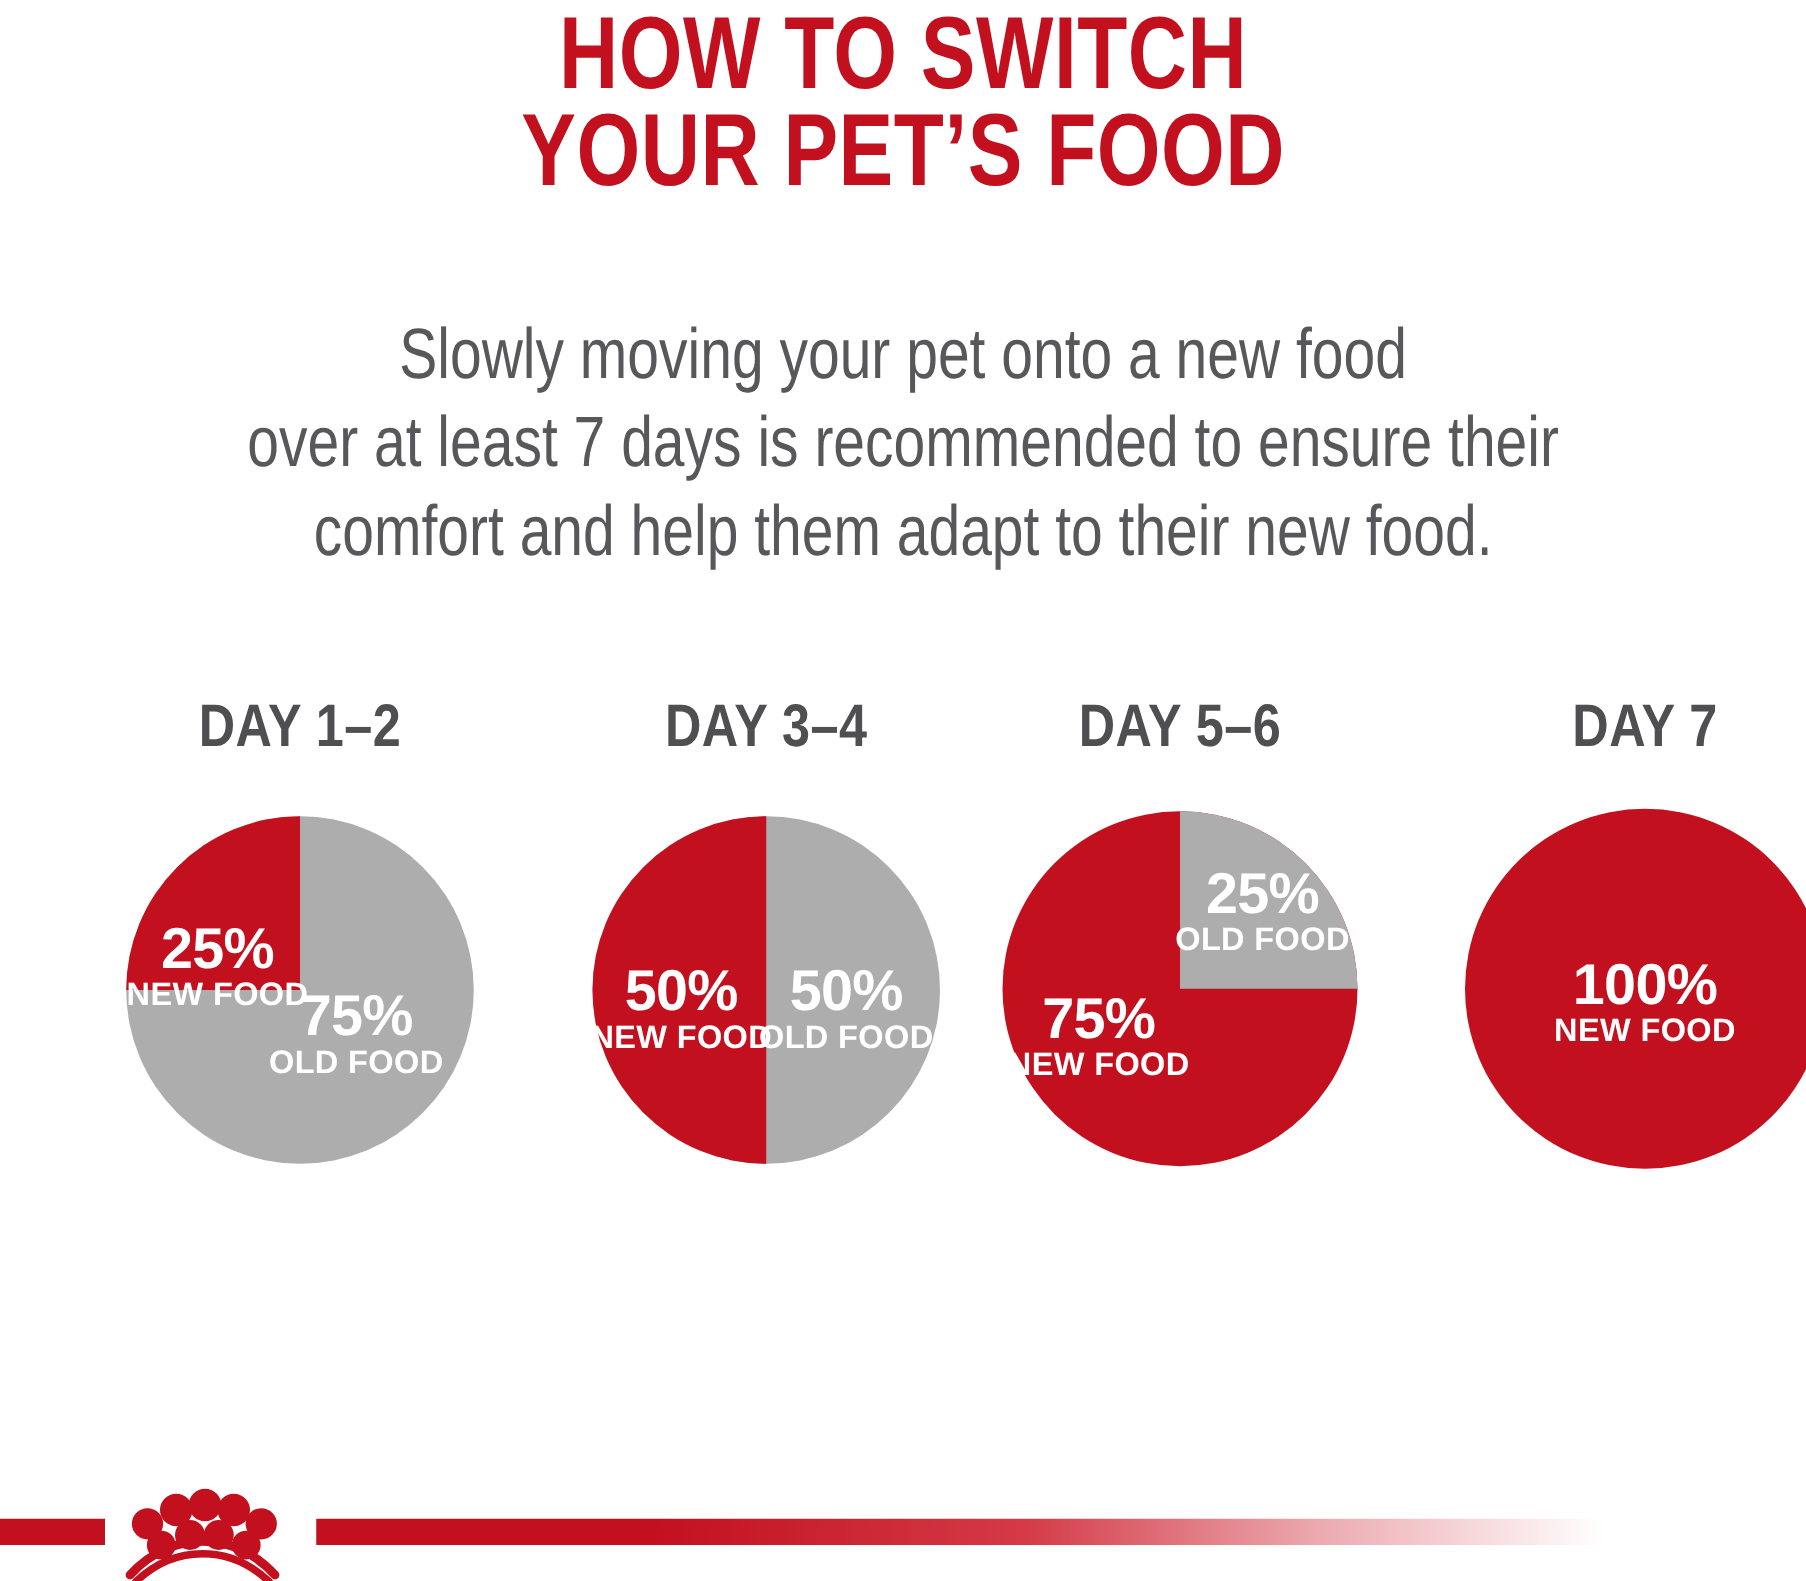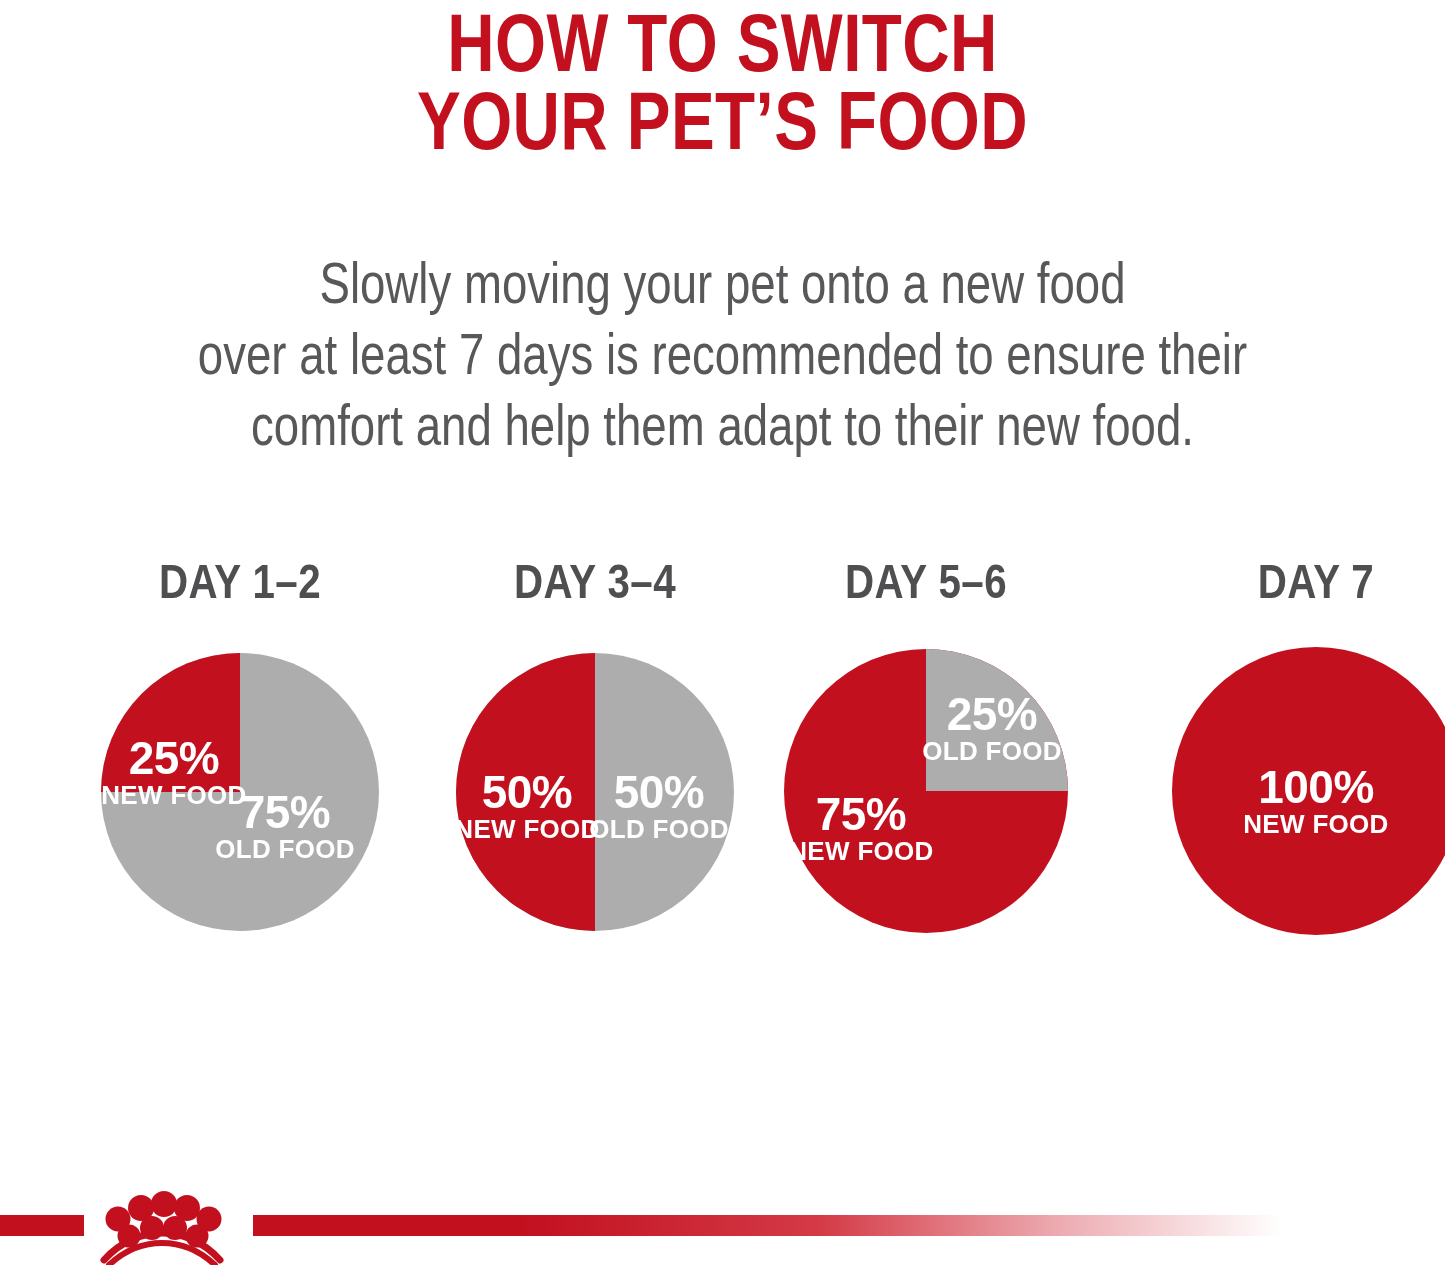--- a/index.html
+++ b/index.html
@@ -151,34 +151,34 @@
       <path d="M140,140 L140,1 A139,139 0 0,0 1,140 Z" fill="#C2101F"></path>
 
       <text class="seg-text seg-pct" x="74" y="122">25%</text>
       <text class="seg-text seg-name" x="74" y="152">NEW FOOD</text>
 
       <text class="seg-text seg-pct" x="185" y="176">75%</text>
       <text class="seg-text seg-name" x="185" y="206">OLD FOOD</text>
     </svg>
   </div>
 
-  <div class="pie-cell" style="left:455px; width:280px;">
+  <div class="pie-cell" style="left:473px; width:280px;">
     <div class="pie-label">DAY 3–4</div>
     <svg class="pie-svg" width="280" height="280" viewBox="0 0 280 280" style="top:96px;">
       <circle cx="140" cy="140" r="139" fill="#ADADAD"></circle>
 
       <path d="M140,140 L140,1 A139,139 0 0,0 140,279 Z" fill="#C2101F"></path>
       <text class="seg-text seg-pct" x="72" y="156">50%</text>
       <text class="seg-text seg-name" x="72" y="186">NEW FOOD</text>
       <text class="seg-text seg-pct" x="204" y="156">50%</text>
       <text class="seg-text seg-name" x="204" y="186">OLD FOOD</text>
     </svg>
   </div>
 
-  <div class="pie-cell" style="left:781px; width:290px;">
+  <div class="pie-cell" style="left:799px; width:290px;">
     <div class="pie-label">DAY 5–6</div>
     <svg class="pie-svg" width="286" height="286" viewBox="0 0 286 286" style="top:92px;">
 
       <circle cx="143" cy="143" r="142" fill="#C2101F"></circle>
 
       <path d="M143,143 L143,1 A142,142 0 0,1 285,143 Z" fill="#ADADAD"></path>
       <text class="seg-text seg-pct" x="209" y="82">25%</text>
       <text class="seg-text seg-name" x="209" y="112">OLD FOOD</text>
       <text class="seg-text seg-pct" x="78" y="182">75%</text>
       <text class="seg-text seg-name" x="78" y="212">NEW FOOD</text>

